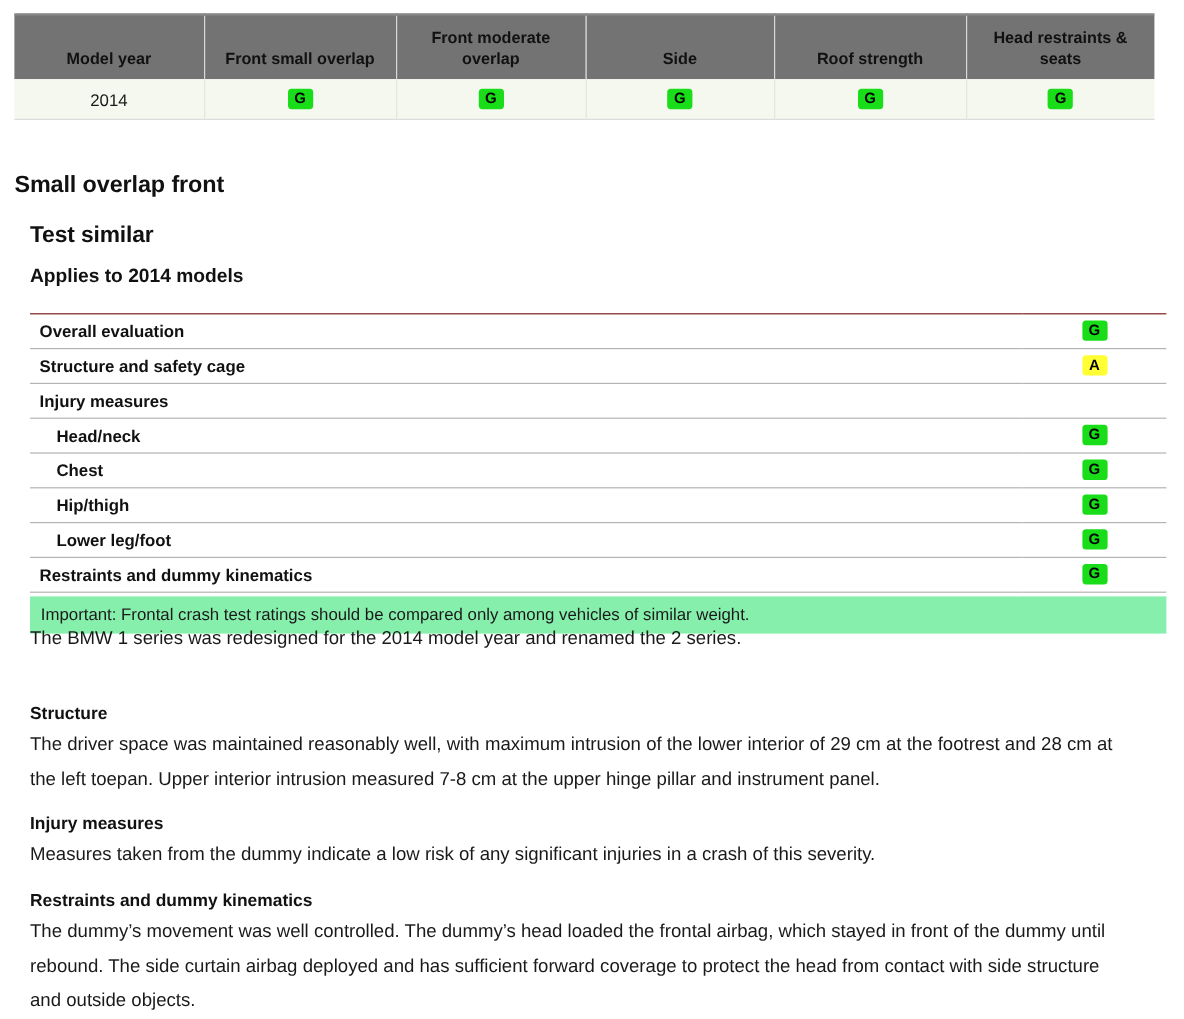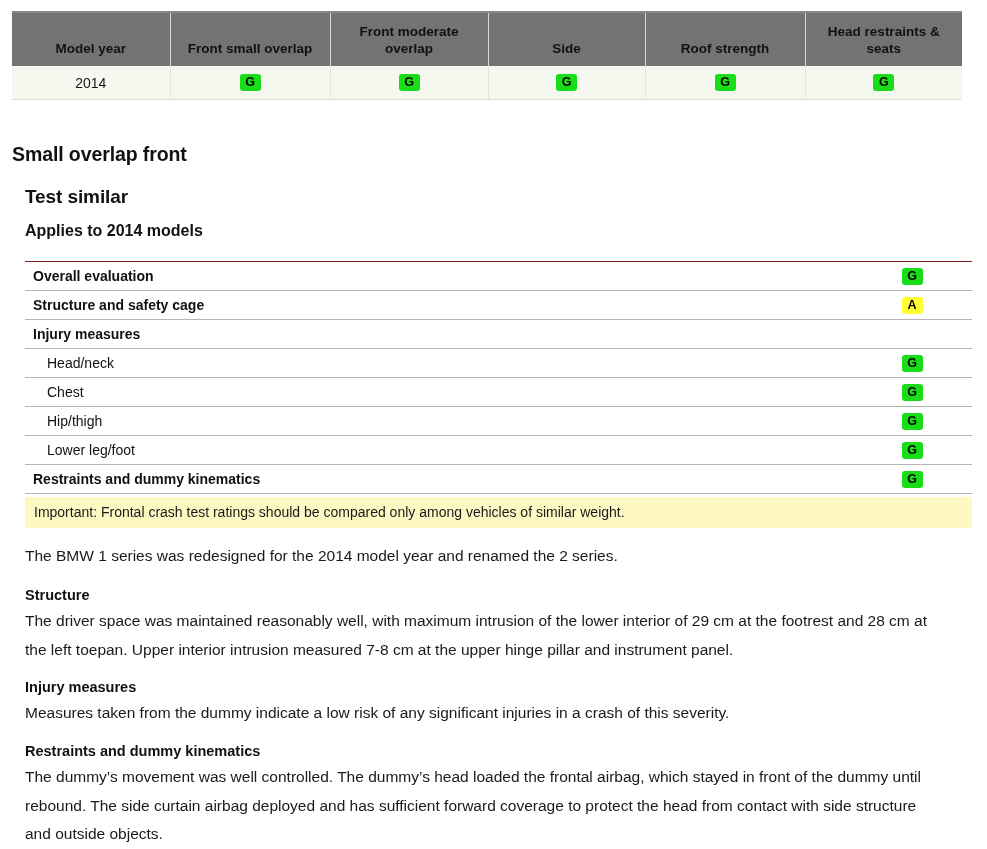--- a/index.html
+++ b/index.html
@@ -122,34 +122,34 @@
     height: 28px;
     padding: 0;
     vertical-align: middle;
   }
   .detail-table td.lbl {
     font-size: 14px;
     color: #111111;
     padding-left: 8px;
   }
   .detail-table tr.lvl0 td.lbl { font-weight: bold; padding-left: 8px; }
-  .detail-table tr.lvl1 td.lbl { font-weight: normal; padding-left: 22px; }
+  .detail-table tr.lvl1 td.lbl { font-weight: bold; padding-left: 22px; }
   .detail-table td.val {
     width: 120px;
     text-align: center;
   }
 
   
   .note-bar {
     position: absolute;
     left: 25px;
     top: 497px;
     width: 947px;
     height: 31px;
-    background: #fef9c3;
+    background: #86efac;
     box-sizing: border-box;
   }
   .note-bar span {
     position: absolute;
     left: 9px;
     top: 7px;
     font-size: 14px;
     color: #1a1a1a;
   }
 
@@ -162,21 +162,21 @@
     margin: 0;
   }
   .para-head {
     font-size: 14.5px;
     font-weight: bold;
     color: #111111;
     margin: 0;
     line-height: 24px;
   }
 
-  .b-intro  { top: 542px; }
+  .b-intro  { top: 519px; }
   .b-struct { top: 583px; }
   .b-injury { top: 675px; }
   .b-restr  { top: 739px; }
 </style>
 </head>
 <body>
 
 <div class="page">
 
   <table class="summary-table">

